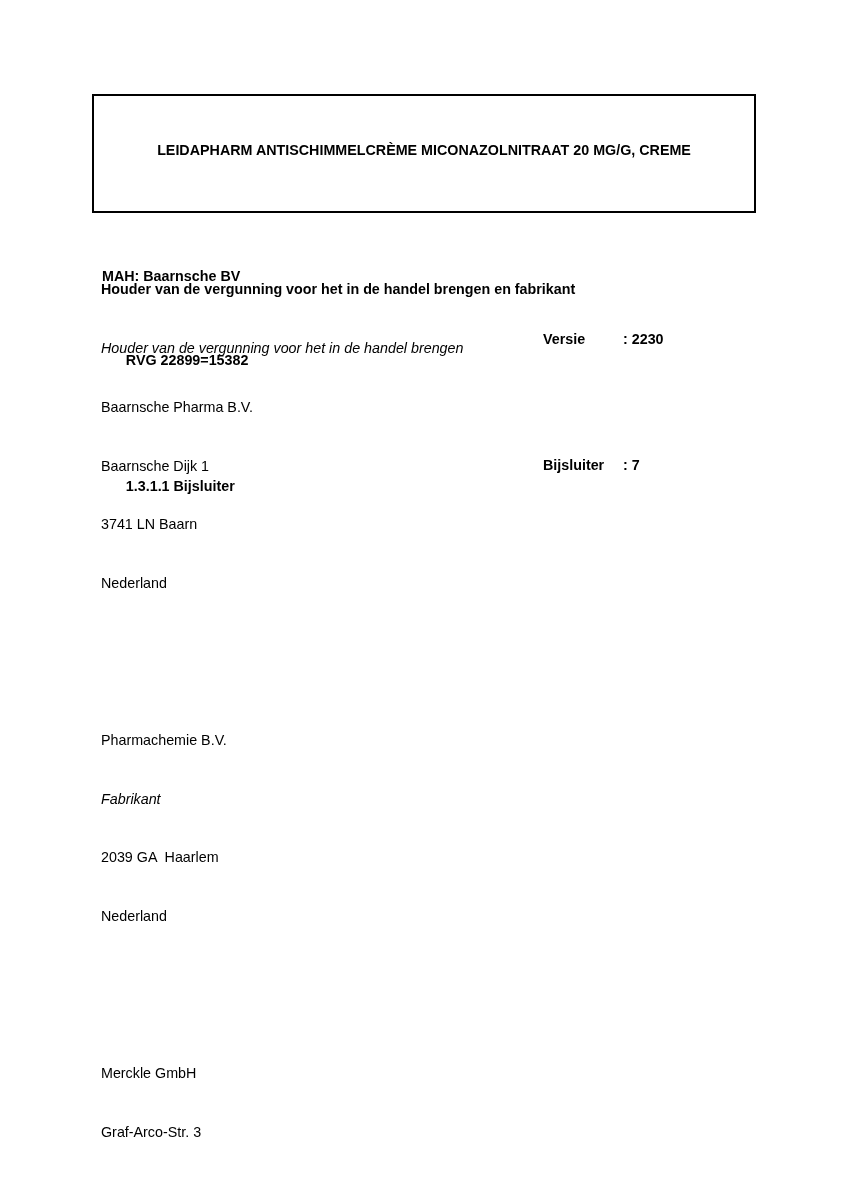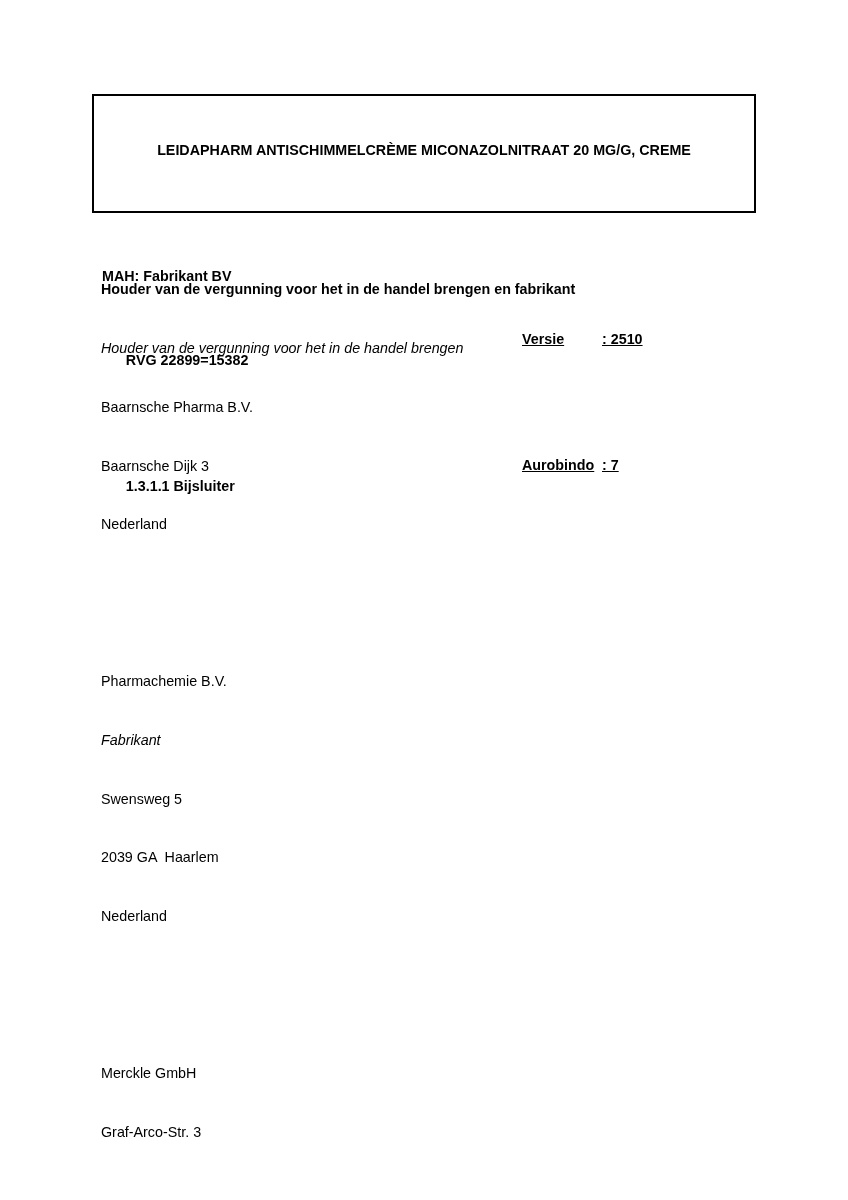--- a/index.html
+++ b/index.html
@@ -27,24 +27,23 @@
     line-height: 21px;
     font-weight: bold;
     white-space: pre-wrap;
   }
   .box-title { text-align: center; }
   .box-blank { height: 21px; }
   .box-row { position: relative; }
   .rvg-number { font-weight: bold; }
   .hdr-right {
     position: absolute;
-    left: 420px;
+    left: 441px;
     top: 0;
     display: flex;
-    text-decoration: underline;
   }
   .hdr-right .hdr-label { width: 80px; }
 
   
   .doc-body {
     position: absolute;
     left: 101px;
     top: 241px;
     width: 620px;
     font-size: 14.3px;
@@ -57,49 +56,49 @@
   .i { font-style: italic; }
 </style>
 </head>
 <body>
 
 <div class="page">
 
   <div class="header-box">
     <div class="box-title">LEIDAPHARM ANTISCHIMMELCRÈME MICONAZOLNITRAAT 20 MG/G, CREME</div>
     <div class="box-blank"></div>
-    <div class="box-row">MAH: Fabrikant BV</div>
+    <div class="box-row">MAH: Baarnsche BV</div>
     <div class="box-row">
       <span>RVG</span> <span class="rvg-number">22899=15382</span>
       <span class="hdr-right">
         <span class="hdr-label">Versie</span>
-        <span>: 2510</span>
+        <span>: 2230</span>
       </span>
     </div>
     <div class="box-row">
       <span>1.3.1.1 Bijsluiter</span>
       <span class="hdr-right">
-        <span class="hdr-label">Aurobindo</span>
+        <span class="hdr-label">Bijsluiter</span>
         <span>: 7</span>
       </span>
     </div>
   </div>
 
   <div class="doc-body">
     <div class="line b">Houder van de vergunning voor het in de handel brengen en fabrikant</div>
     <div class="line i">Houder van de vergunning voor het in de handel brengen</div>
     <div class="line">Baarnsche Pharma B.V.</div>
-    <div class="line">Baarnsche Dijk 3</div>
+    <div class="line">Baarnsche Dijk 1</div>
+    <div class="line">3741 LN Baarn</div>
     <div class="line">Nederland</div>
 
     <div class="blank-line"></div>
 
     <div class="line">Pharmachemie B.V.</div>
     <div class="line i">Fabrikant</div>
-    <div class="line">Swensweg 5</div>
     <div class="line">2039 GA  Haarlem</div>
     <div class="line">Nederland</div>
 
     <div class="blank-line"></div>
 
     <div class="line">Merckle GmbH</div>
     <div class="line">Graf-Arco-Str. 3</div>
     
     
 

